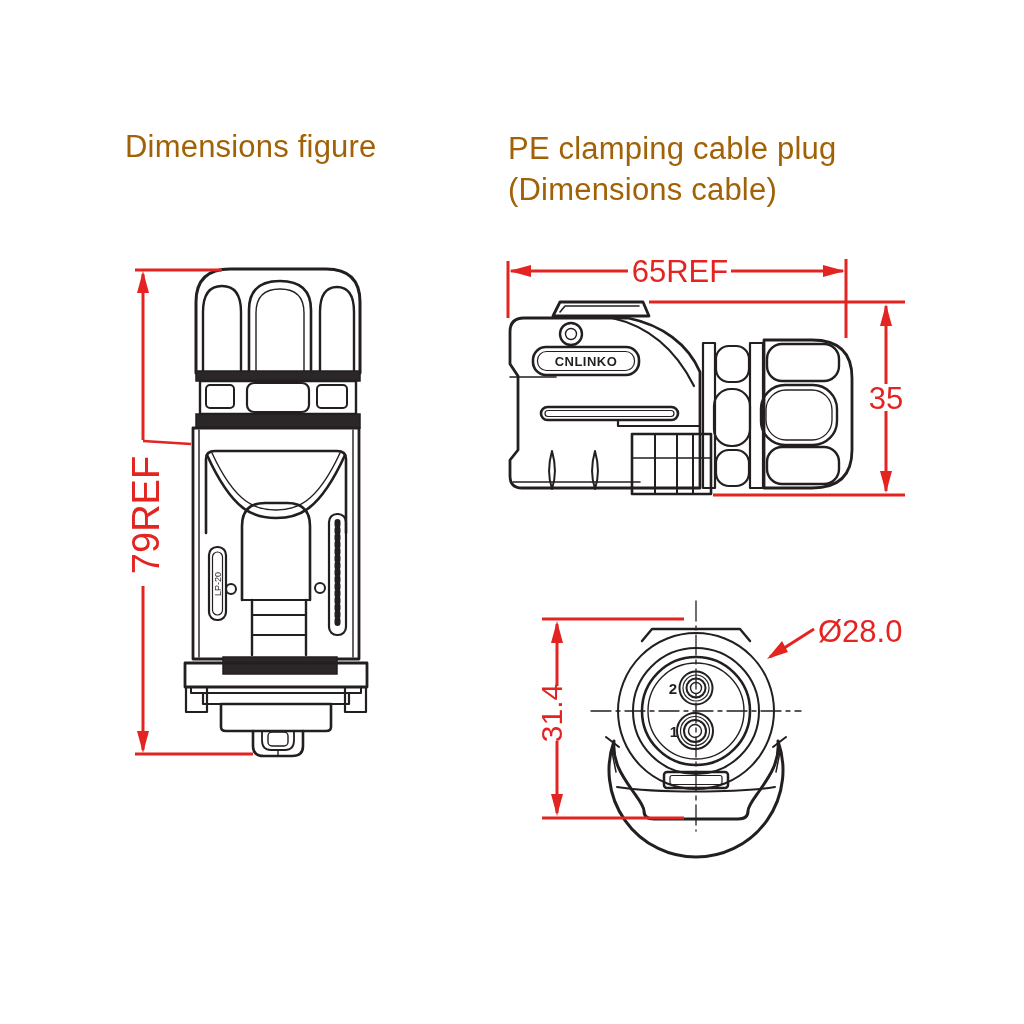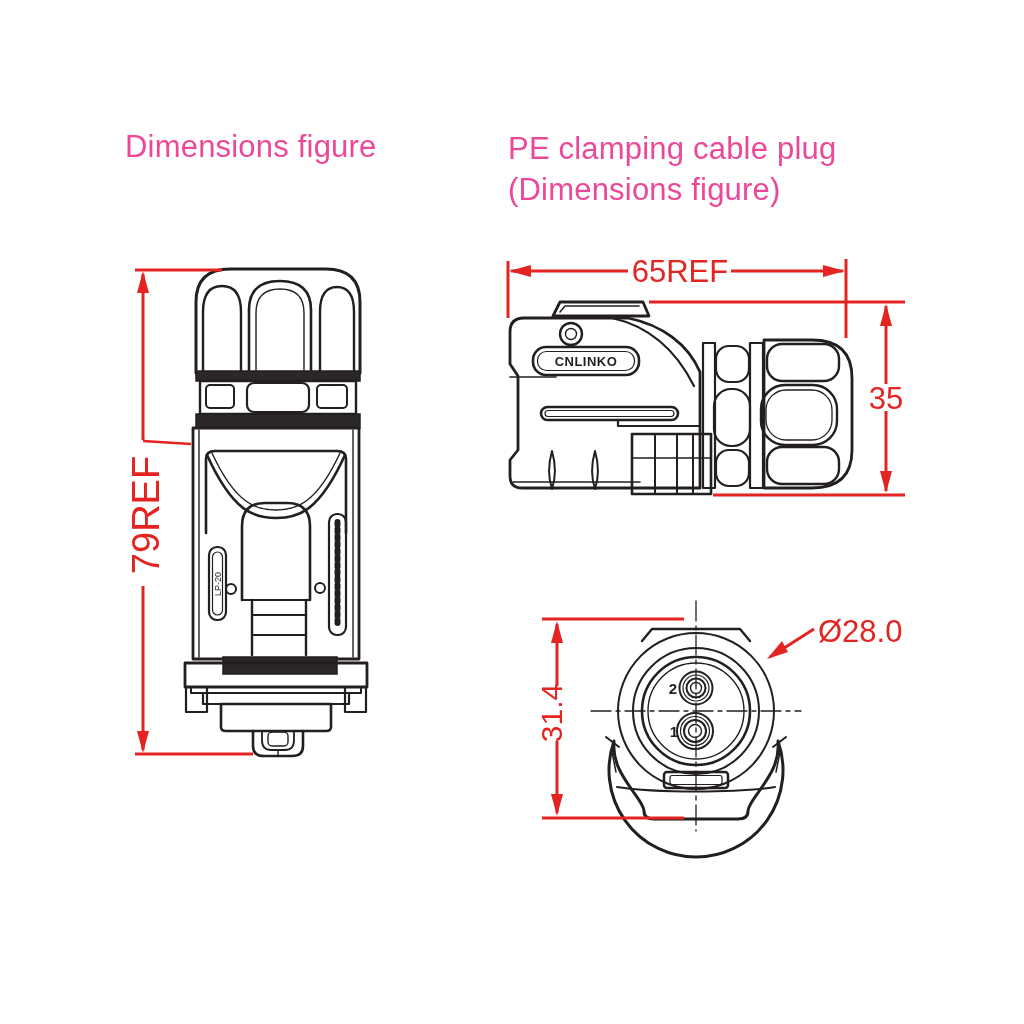--- a/index.html
+++ b/index.html
@@ -1,38 +1,38 @@
 <!DOCTYPE html>
 <html><head>
 <meta charset="utf-8">
 <style>
   html,body{margin:0;padding:0;}
   body{width:1024px;height:1024px;background:#ffffff;position:relative;
        font-family:"Liberation Sans",sans-serif;overflow:hidden;}
   .stage{position:absolute;left:0;top:0;width:1024px;height:1024px;}
-  .title{position:absolute;color:#ec4899;font-size:31px;line-height:41px;
+  .title{position:absolute;color:#a16207;font-size:31px;line-height:41px;
          letter-spacing:0.2px;white-space:pre;}
   .title-left{left:125px;top:126px;}
   .title-right{left:508px;top:128px;}
   svg{position:absolute;left:0;top:0;}
   .blk{stroke:#231f20;fill:none;stroke-linecap:round;stroke-linejoin:round;}
   .blkfill{fill:#2b2627;stroke:#231f20;stroke-width:1.5;}
   .red{stroke:#e32421;fill:none;stroke-linecap:butt;}
   .redfill{fill:#e32421;stroke:none;}
   .dimtext{fill:#e32421;font-family:"Liberation Sans",sans-serif;}
   .inktext{fill:#231f20;font-family:"Liberation Sans",sans-serif;}
 </style>
 </head>
 <body>
 
 <div class="stage">
 
   <div class="title title-left">Dimensions figure</div>
 
-  <div class="title title-right"><span>PE clamping cable plug</span><br><span>(Dimensions figure)</span></div>
+  <div class="title title-right"><span>PE clamping cable plug</span><br><span>(Dimensions cable)</span></div>
 
   <svg width="1024" height="1024" viewBox="0 0 1024 1024">
 
     <g>
 
       <path class="blk" stroke-width="3" d="M196 373 V302 Q196 269 230 269 H326 Q360 269 360 302 V373 Z"></path>
       <path class="blk" stroke-width="2.4" d="M203 371 V312 Q203 286 222 286 Q241 286 241 312 V371"></path>
       <path class="blk" stroke-width="2.6" d="M249 371 V310 Q249 281 280 281 Q311 281 311 310 V371"></path>
       <path class="blk" stroke-width="1.4" d="M256 371 V313 Q256 289 280 289 Q304 289 304 313 V371"></path>
       <path class="blk" stroke-width="2.4" d="M320 371 V312 Q320 287 337 287 Q354 287 354 312 V371"></path>

